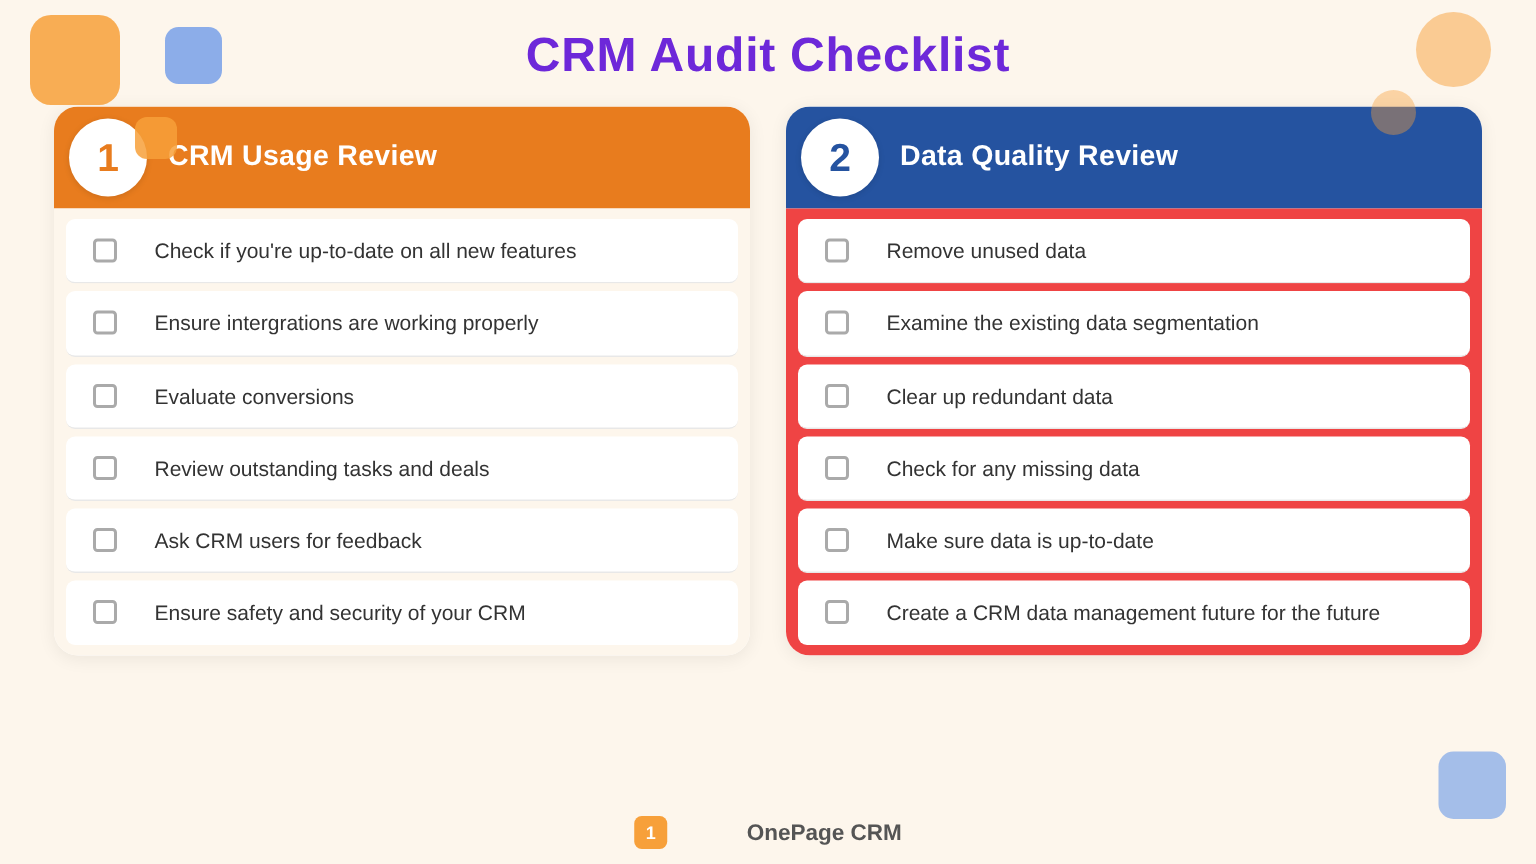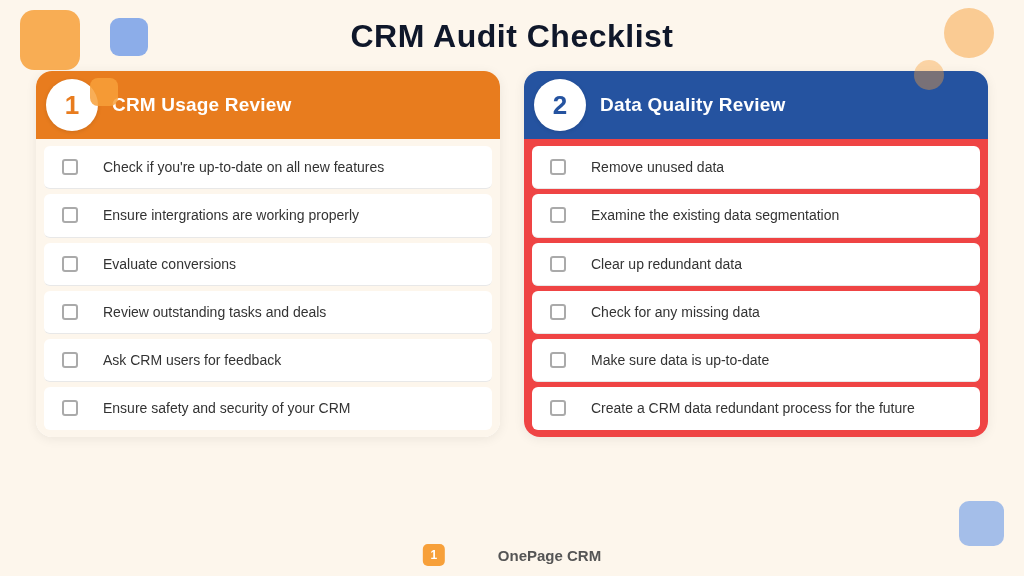--- a/index.html
+++ b/index.html
@@ -57,21 +57,21 @@
       background: #5b8fe8;
       bottom: 30px; right: 20px;
       border-radius: 10px;
       opacity: 0.55;
     }
 
     .page-title {
       text-align: center;
       font-size: 32px;
       font-weight: 800;
-      color: #0f172a;
+      color: #6d28d9;
       padding-top: 18px;
       padding-bottom: 12px;
       letter-spacing: 0.5px;
     }
 
     .columns {
       display: flex;
       flex-direction: row;
       gap: 24px;
       padding: 0 36px;
@@ -256,21 +256,21 @@
         <div class="checklist-item">
           <div class="checkbox"></div>
           <span class="item-text">Check for any missing data</span>
         </div>
         <div class="checklist-item">
           <div class="checkbox"></div>
           <span class="item-text">Make sure data is up-to-date</span>
         </div>
         <div class="checklist-item">
           <div class="checkbox"></div>
-          <span class="item-text">Create a CRM data redundant process for the future</span>
+          <span class="item-text">Create a CRM data management future for the future</span>
         </div>
       </div>
     </div>
   </div>
 
 <div class="footer-logo">
   <div class="logo-icon">1</div>
   <span class="logo-text">OnePage CRM</span>
 </div>
 

